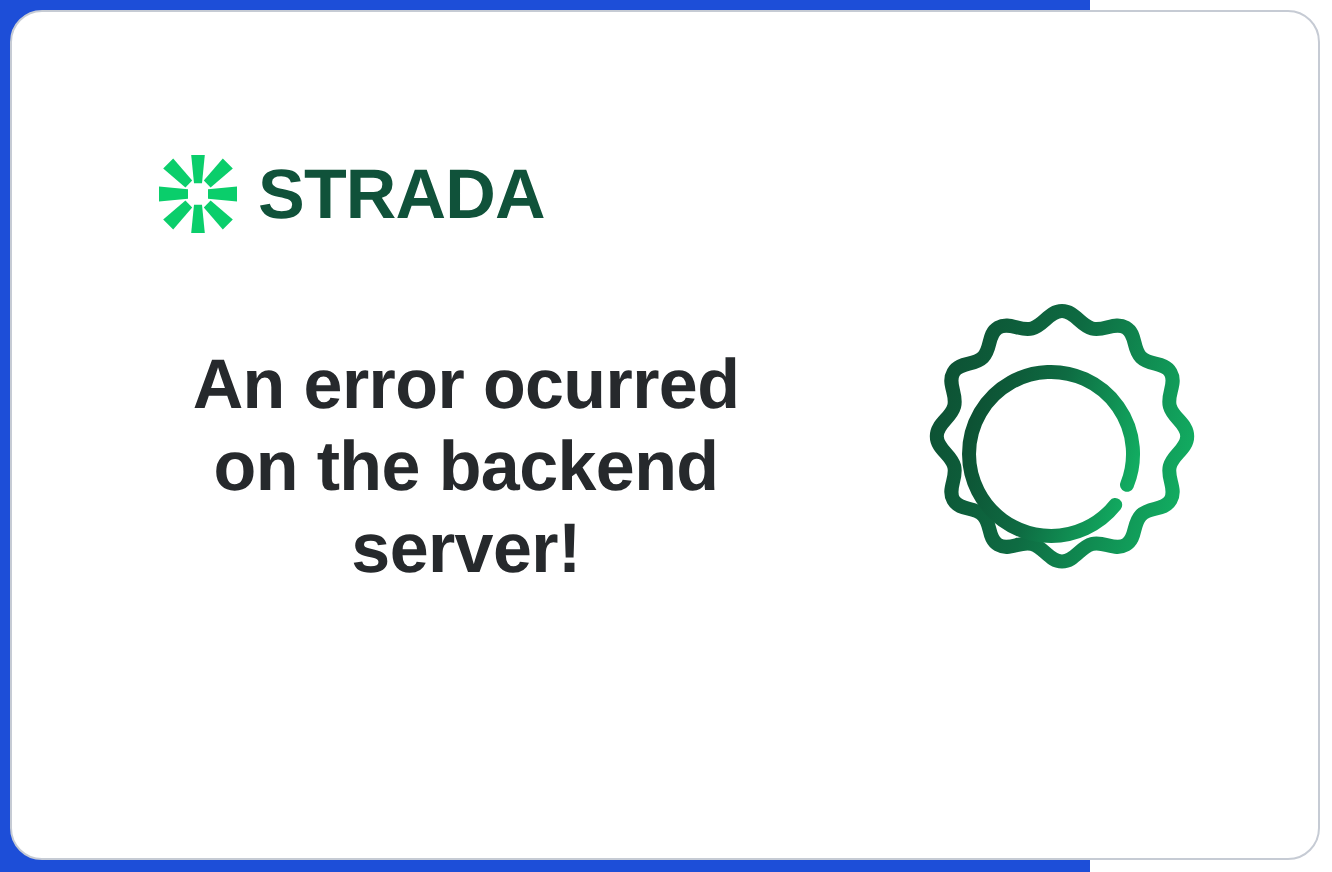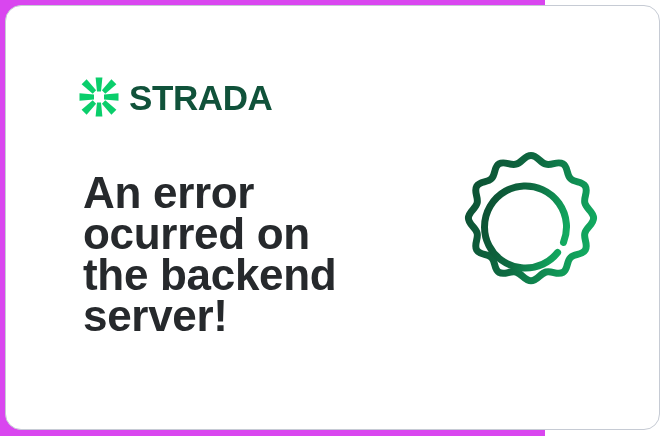--- a/index.html
+++ b/index.html
@@ -12,21 +12,22 @@
     height: 436px;
     font-family: "Liberation Sans", sans-serif;
     -webkit-font-smoothing: antialiased;
     overflow: hidden;
   }
 
   .screen {
     position: relative;
     width: 545px;
     height: 436px;
-    background: #d946ef;
+    background: #1d4ed8;
+    text-align: center;
   }
 
   
   .error-card {
     position: absolute;
     left: 5px;
     top: 5px;
     width: 655px;
     height: 425px;
     box-sizing: border-box;
@@ -62,21 +63,21 @@
     margin-top: 1px;
   }
 
   
   .message {
     position: absolute;
     left: 77px;
     top: 166px;
     width: 300px;
     font-family: "Liberation Sans", sans-serif;
-    font-size: 44px;
+    font-size: 35px;
     font-weight: bold;
     line-height: 41px;
     letter-spacing: -0.3px;
     color: #26292c;
   }
 
   
   .gear-art {
     position: absolute;
     left: 446px;

